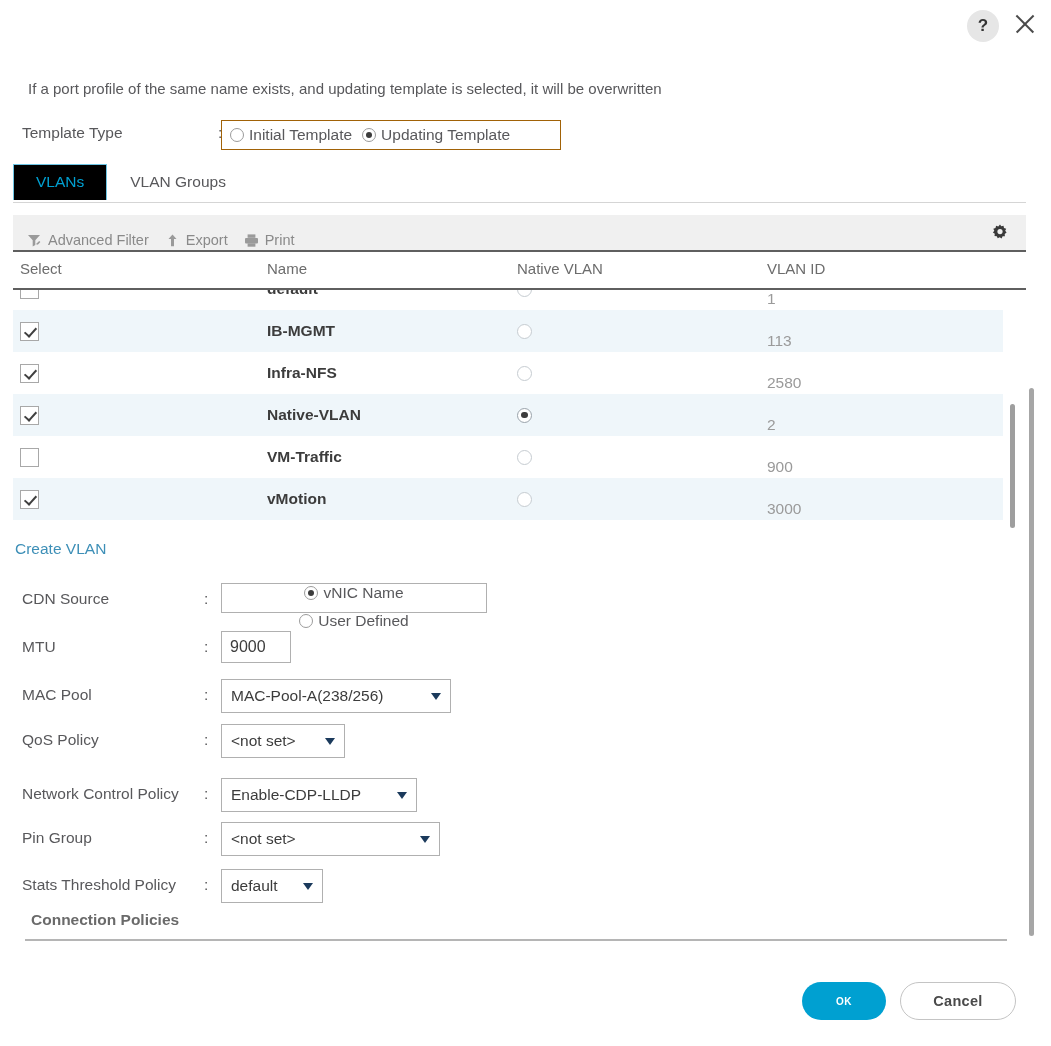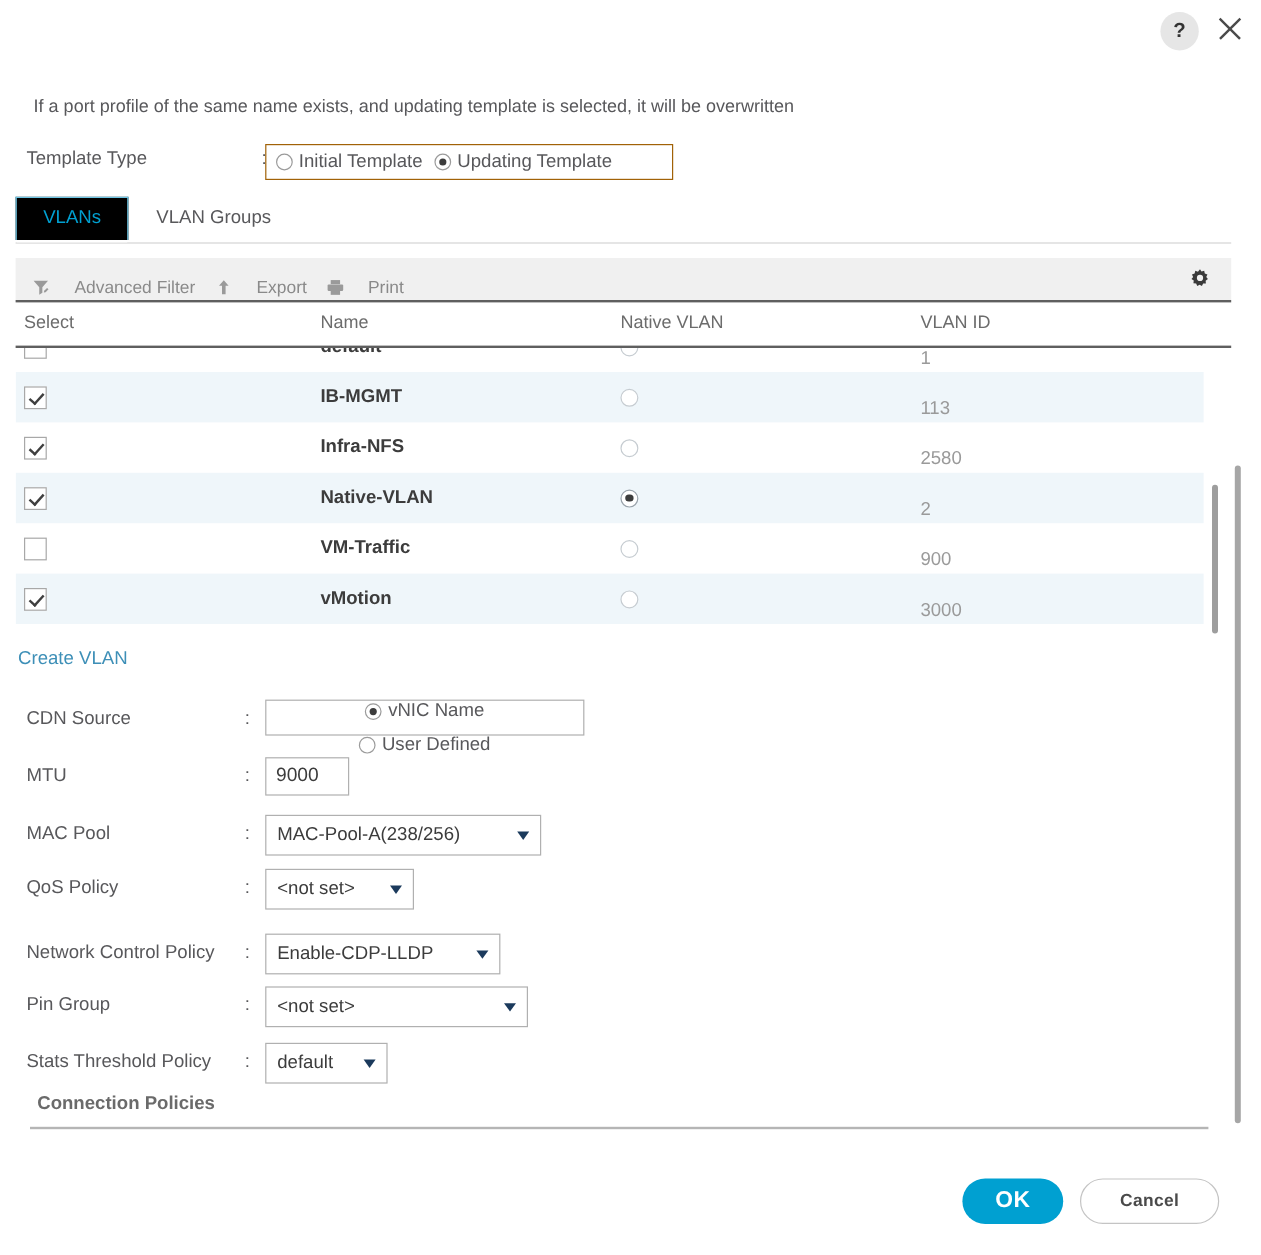--- a/index.html
+++ b/index.html
@@ -134,21 +134,21 @@
 
   
   .toolbar {
     position: absolute;
     left: 13px; top: 215px;
     width: 1013px; height: 35px;
     background: #f0f0f0;
     display: flex; align-items: center;
   }
   .tb-btn {
-    display: flex; gap: 20px;
+    display: flex; align-items: center; gap: 6px;
     margin-left: 16px;
     font-size: 14.5px;
     color: #8a8a8a;
     cursor: pointer;
     white-space: nowrap;
     margin-top: 15px;
   }
   .tb-btn:first-child { margin-left: 14px; }
   .tb-ico { display: inline-flex; width: 15px; height: 15px; align-items: center; justify-content: center; }
   .gear-btn {
@@ -337,21 +337,21 @@
 
   
   .btn-ok {
     position: absolute;
     left: 802px; top: 982px;
     width: 84px; height: 38px;
     background: #00a0d1;
     border: none;
     border-radius: 19px;
     color: #fff;
-    font-size: 19px;
+    font-size: 10px;
     font-weight: 700;
     font-family: "Liberation Sans", sans-serif;
     cursor: pointer;
     letter-spacing: 0.4px;
     text-align: center;
   }
   .btn-cancel {
     position: absolute;
     left: 900px; top: 982px;
     width: 116px; height: 38px;

